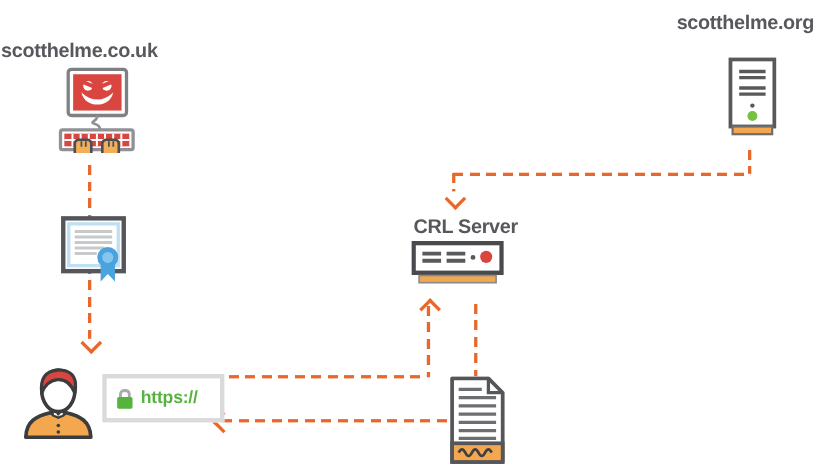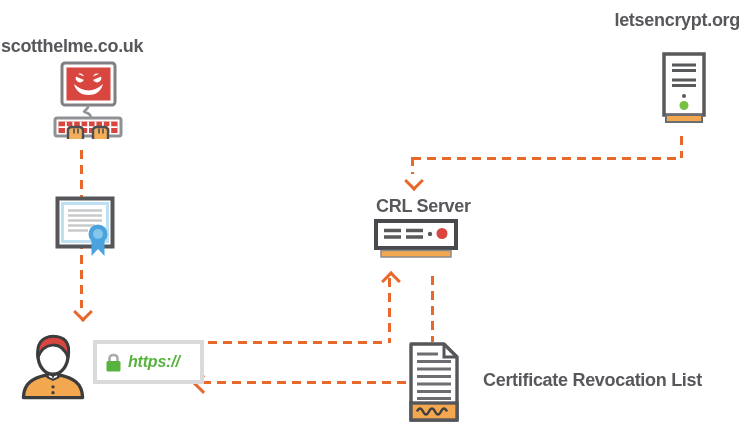--- a/index.html
+++ b/index.html
@@ -15,21 +15,21 @@
   .dash-h{position:absolute;height:3px;z-index:1;
     background:repeating-linear-gradient(90deg,var(--arrow-orange) 0 9px,transparent 9px 15px);}
   .dash-v{position:absolute;width:3px;z-index:1;
     background:repeating-linear-gradient(180deg,var(--arrow-orange) 0 9px,transparent 9px 15px);}
   .arrow{position:absolute;width:11px;height:11px;z-index:1;}
   .arrow-down{border-right:3px solid var(--arrow-orange);border-bottom:3px solid var(--arrow-orange);transform:rotate(45deg);}
   .arrow-up{border-left:3px solid var(--arrow-orange);border-top:3px solid var(--arrow-orange);transform:rotate(45deg);}
   .arrow-left{border-left:3px solid var(--arrow-orange);border-bottom:3px solid var(--arrow-orange);transform:rotate(45deg);}
   .icon{position:absolute;z-index:2;line-height:0;}
   .addr{position:absolute;left:93px;top:340px;width:96px;height:36px;background:#fff;
-    border:4px solid #d9dadb;display:flex;align-items:center;gap:5px;padding-left:7px;z-index:2;font-style:italic;}
+    border:4px solid #d9dadb;display:flex;align-items:center;gap:5px;padding-left:7px;z-index:2;}
   .addr-text{font-size:16px;font-weight:600;color:var(--accent-green);letter-spacing:-0.2px;}
 </style>
 </head>
 <body>
 
 <div class="canvas">
 
   <div class="dash-v" style="left:680px;top:136px;height:22px"></div>
   <div class="dash-h" style="left:412px;top:157px;width:270px"></div>
   <div class="dash-v" style="left:411px;top:157px;height:17px"></div>
@@ -41,23 +41,22 @@
   <div class="dash-h" style="left:193px;top:341px;width:195px"></div>
   <div class="dash-v" style="left:388px;top:278px;height:65px"></div>
   <div class="arrow arrow-up" style="left:384px;top:274px"></div>
 
   <div class="dash-v" style="left:431px;top:276px;height:66px"></div>
 
   <div class="dash-h" style="left:202px;top:381px;width:208px"></div>
   <div class="arrow arrow-left" style="left:196px;top:377px"></div>
 
   <div class="lbl" style="left:1px;top:36px">scotthelme.co.uk</div>
-  <div class="lbl" style="right:9px;top:10px;text-align:right">letsencrypt.org</div>
+  <div class="lbl" style="right:9px;top:10px;text-align:right">scotthelme.org</div>
   <div class="lbl" style="left:376px;top:196px">CRL Server</div>
-  <div class="lbl" style="left:483px;top:370px">Certificate Revocation List</div>
 
   <div class="icon" style="left:48px;top:61px">
     <svg width="80" height="78" viewBox="0 0 80 78">
       <rect x="14" y="2" width="53" height="42" rx="3" fill="#fff" stroke="#7f8083" stroke-width="3"></rect>
       <rect x="18.5" y="6.5" width="44" height="33" style="fill:var(--accent-red)"></rect>
       <circle cx="32" cy="17" r="4.4" fill="#fff"></circle>
       <circle cx="49" cy="17" r="4.4" fill="#fff"></circle>
       <line x1="26" y1="13" x2="38" y2="18" style="stroke:var(--accent-red)" stroke-width="3.5"></line>
       <line x1="55" y1="13" x2="43" y2="18" style="stroke:var(--accent-red)" stroke-width="3.5"></line>
       <path d="M26,23 Q40.5,36 55,23 C53,31 47,34 40.5,34 C34,34 28,31 26,23 Z" fill="#fff"></path>

